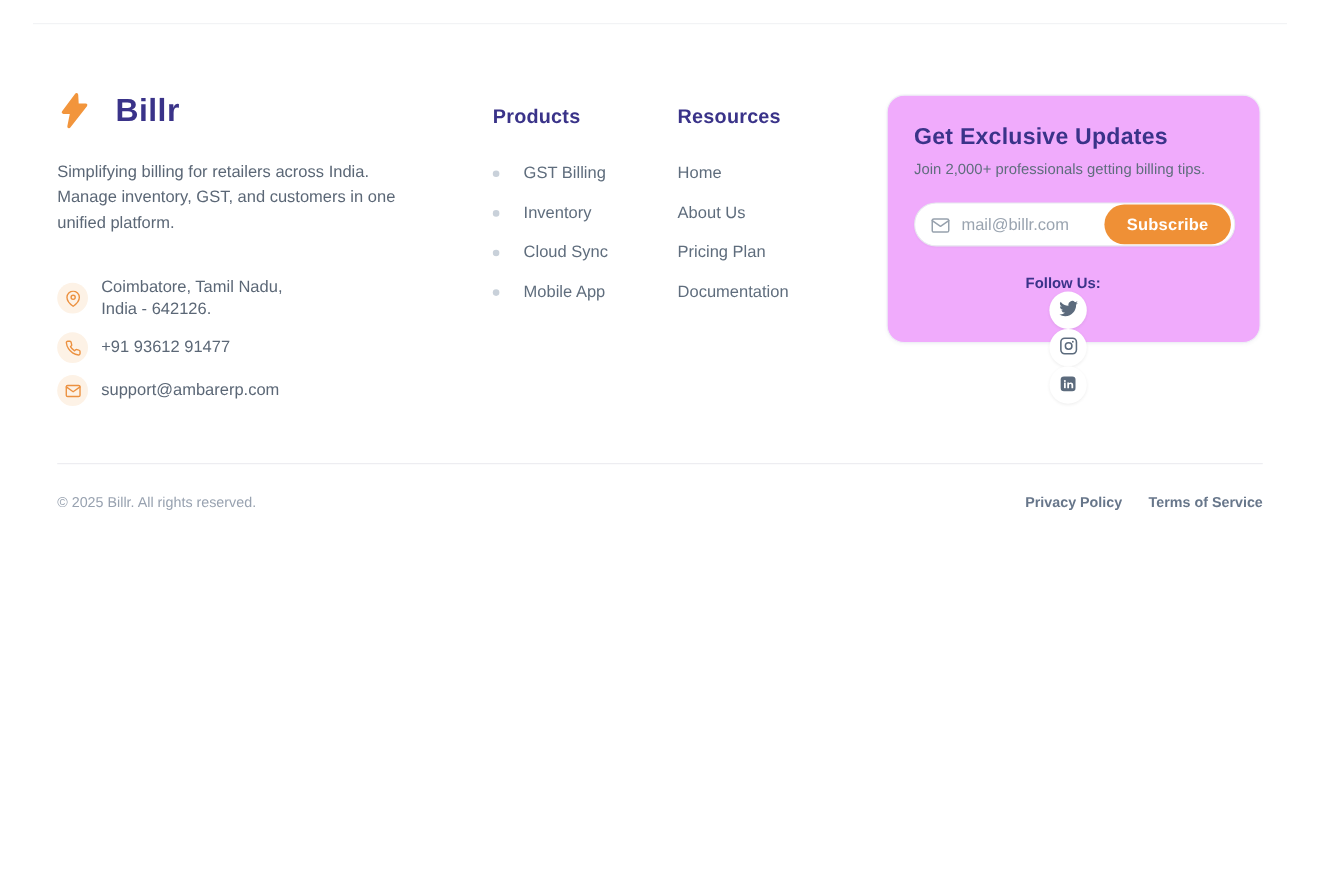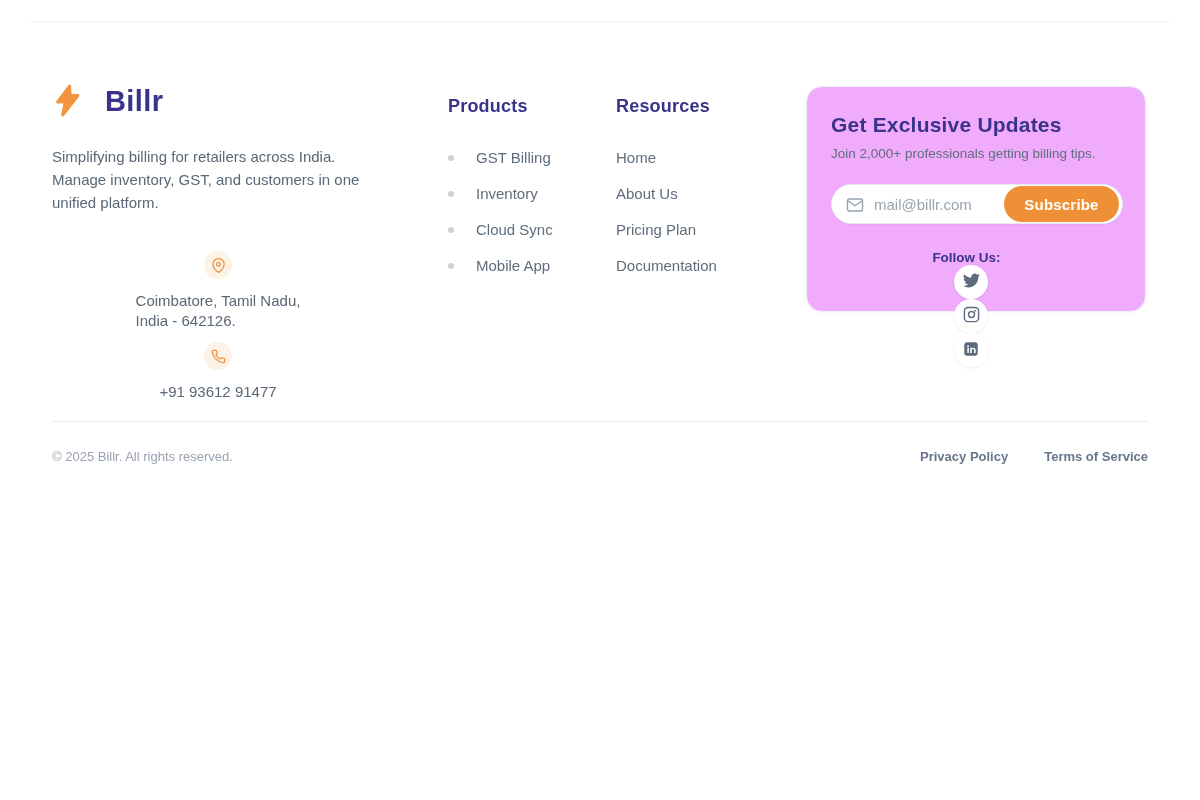--- a/index.html
+++ b/index.html
@@ -9,21 +9,21 @@
 
   .top-hairline { position:absolute; top:21px; left:30px; right:30px; height:1px; background:#f1f2f4; }
 
   
   .brand-col { position:absolute; left:52px; top:84px; width:332px; }
   .logo-row { display:flex; align-items:center; gap:9px; cursor:pointer; }
   .logo-row svg { display:block; }
   .brand-name { font-size:29px; font-weight:bold; color:#3a3389; letter-spacing:.4px;margin-left:13px; }
   .tagline { margin-top:26px; font-size:15px; line-height:23px; color:#5b6776; width:312px; }
   .contact-list { margin-top:37px; display:flex; flex-direction:column; gap:11px; }
-  .contact-row { display:flex; align-items:center; gap:12px;flex-direction:column; }
+  .contact-row { display:flex; align-items:center; gap:12px; }
   .icon-circle { width:28px; height:28px; border-radius:50%; background:#fdf2e6;
     display:flex; align-items:center; justify-content:center; flex:0 0 auto; }
   .contact-text { font-size:15px; line-height:20px; color:#5b6776; }
 
   
   .links-col { position:absolute; top:96px; }
   .col-products { left:448px; }
   .col-resources { left:616px; }
   .col-heading { font-size:18px; font-weight:bold; color:#3a3389; letter-spacing:.2px; }
   .links-list { list-style:none; margin-top:33px; }
@@ -51,21 +51,21 @@
   .follow-label { font-size:13.5px; font-weight:bold; color:#3a3389; margin-right:19px; }
   .social-btn { width:34px; height:34px; border-radius:50%; background:#fff; border:none;
     display:flex; align-items:center; justify-content:center; margin-right:10px;
     box-shadow:0 1px 3px rgba(0,0,0,.07); cursor:pointer; }
 
   
   .bottom-divider { position:absolute; top:421px; left:52px; right:52px; height:1px; background:#ececf0; }
   .bottom-row { position:absolute; top:449px; left:52px; right:52px;
     display:flex; justify-content:space-between; align-items:center; }
   .copyright { font-size:13px; color:#98a2b0; }
-  .legal-links { display:flex; gap:36px; }
+  .legal-links { display:flex; gap:24px; }
   .legal-link { font-size:13px; font-weight:bold; color:#67768a; cursor:pointer; text-decoration:none; }
 </style>
 </head>
 <body>
 
 <div class="page">
 
   <div class="top-hairline"></div>
 
   <div class="brand-col">
@@ -96,20 +96,29 @@
 
       <div class="contact-row">
         <span class="icon-circle">
           <svg width="15" height="15" viewBox="0 0 24 24" fill="none" stroke="#ec9140" stroke-width="2" stroke-linecap="round" stroke-linejoin="round">
             <path d="M22 16.92v3a2 2 0 0 1-2.18 2 19.79 19.79 0 0 1-8.63-3.07 19.5 19.5 0 0 1-6-6 19.79 19.79 0 0 1-3.07-8.67A2 2 0 0 1 4.11 2h3a2 2 0 0 1 2 1.72 12.84 12.84 0 0 0 .7 2.81 2 2 0 0 1-.45 2.11L8.09 9.91a16 16 0 0 0 6 6l1.27-1.27a2 2 0 0 1 2.11-.45 12.84 12.84 0 0 0 2.81.7A2 2 0 0 1 22 16.92z"></path>
           </svg>
         </span>
         <span class="contact-text">+91 93612 91477</span>
       </div>
 
+      <div class="contact-row">
+        <span class="icon-circle">
+          <svg width="15" height="15" viewBox="0 0 24 24" fill="none" stroke="#ec9140" stroke-width="2" stroke-linecap="round" stroke-linejoin="round">
+            <rect x="2" y="4" width="20" height="16" rx="2"></rect>
+              <polyline points="22,6 12,13 2,6"></polyline>
+          </svg>
+        </span>
+        <span class="contact-text">support@ambarerp.com</span>
+      </div>
     </div>
   </div>
 
   <div class="links-col col-products">
     <div class="col-heading">Products</div>
     <ul class="links-list">
       <li>
         <span class="bullet"></span>
         <span>GST Billing</span>
       </li>

